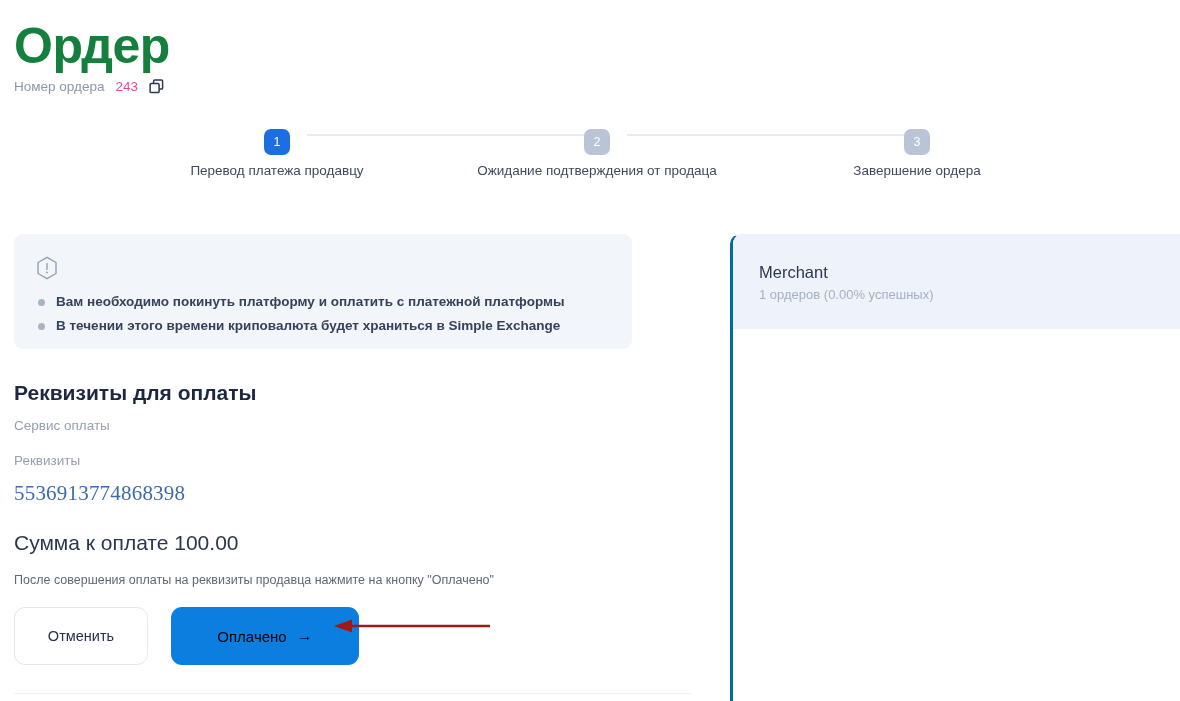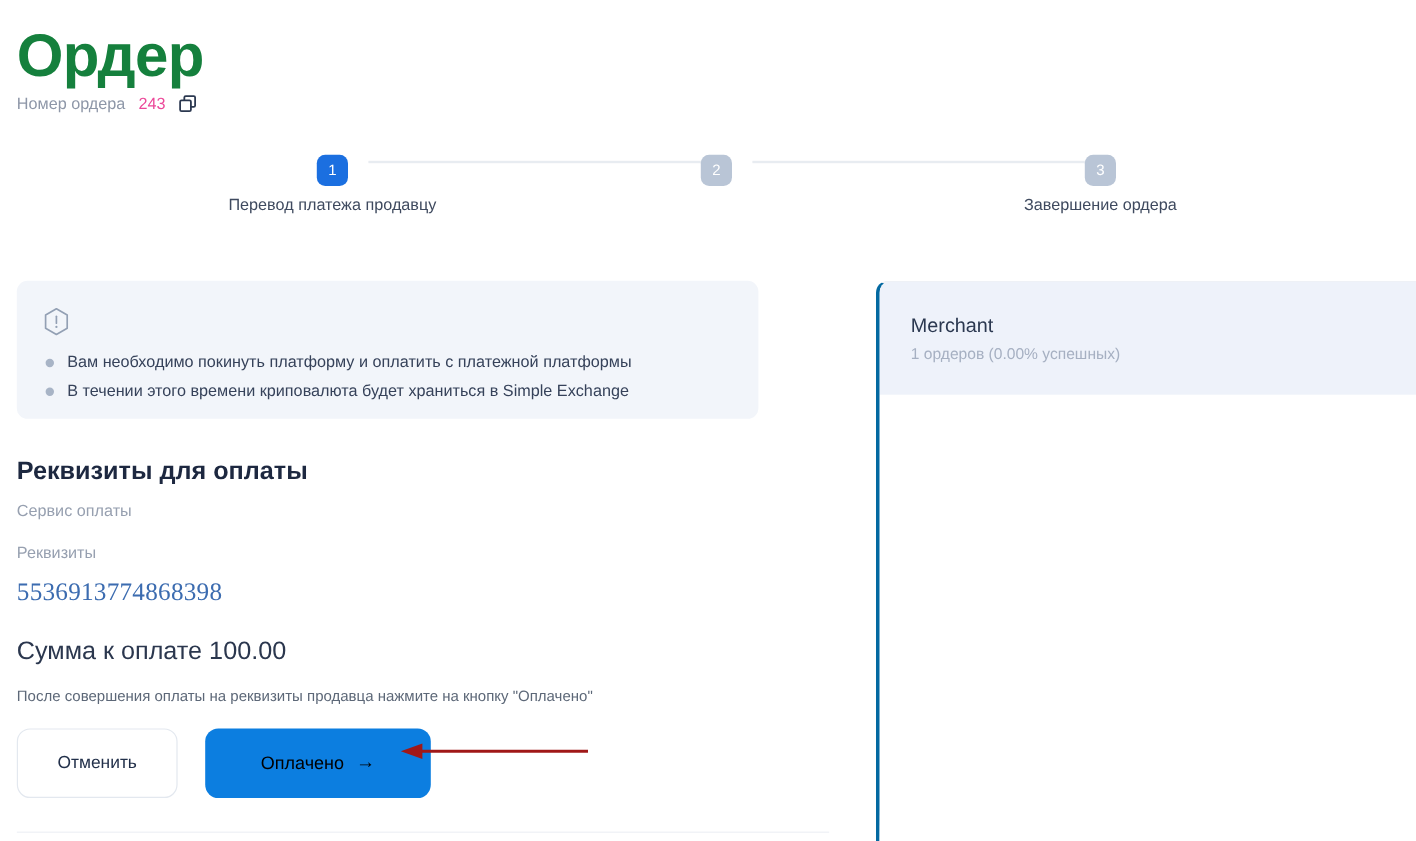--- a/index.html
+++ b/index.html
@@ -64,21 +64,21 @@
 
   
   .left-col { position: absolute; left: 14px; top: 234px; width: 618px; }
 
   .alert {
     background: #f2f5fa; border-radius: 9px;
     padding: 22px 22px 20px 22px;
     height: 115px;
   }
   .alert-icon { width: 22px; height: 24px; margin-bottom: 10px; }
-  .alert ul { list-style: none; margin: 0; padding: 0; }
+  .alert ul { list-style: none; margin: 0; padding: 0; font-weight: bold; }
   .alert li {
     position: relative; padding-left: 20px;
     font-size: 13.5px; line-height: 24px; color: #36425a;
   }
   .alert li::before {
     content: ""; position: absolute; left: 2px; top: 9px;
     width: 7px; height: 7px; border-radius: 50%; background: #a8b4c6;
   }
 
   .section-title {
@@ -168,20 +168,21 @@
       </div>
       <div class="step-badge idle s2">
         <span>2</span>
       </div>
       <div class="step-badge idle s3">
         <span>3</span>
       </div>
     </div>
 
     <div class="step-label l1">Перевод платежа продавцу</div>
+    <div class="step-label l2">Ожидание подтверждения от продаца</div>
     <div class="step-label l3">Завершение ордера</div>
   </div>
 
   <div class="left-col">
 
     <div class="alert">
       <div class="alert-icon">
         <svg width="22" height="24" viewBox="0 0 22 24" fill="none">
           <path d="M11 1.3 20 6.5v11L11 22.7 2 17.5v-11L11 1.3z" stroke="#93a0b4" stroke-width="1.4" stroke-linejoin="round"></path>
           <line x1="11" y1="7.6" x2="11" y2="13.4" stroke="#93a0b4" stroke-width="1.4" stroke-linecap="round"></line>

